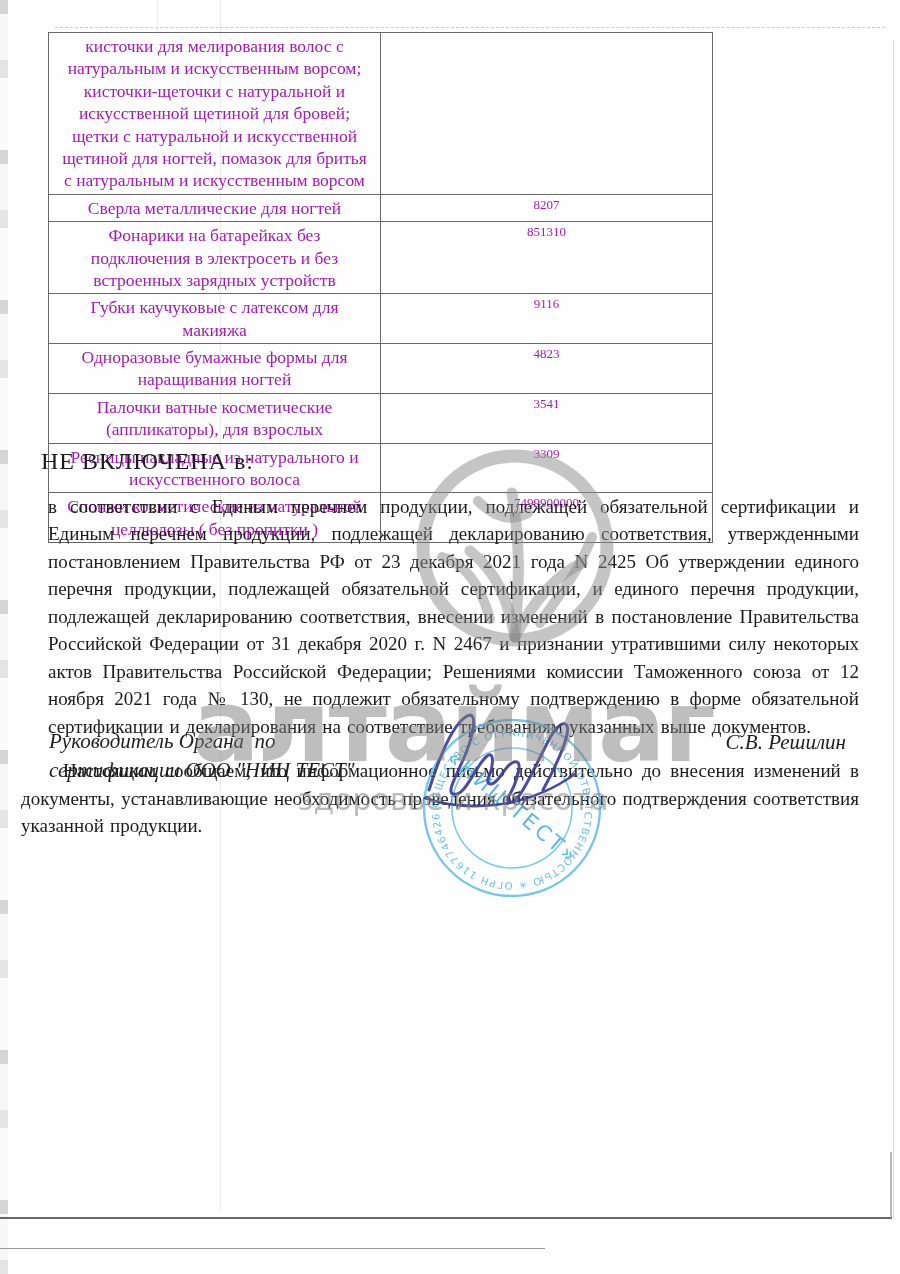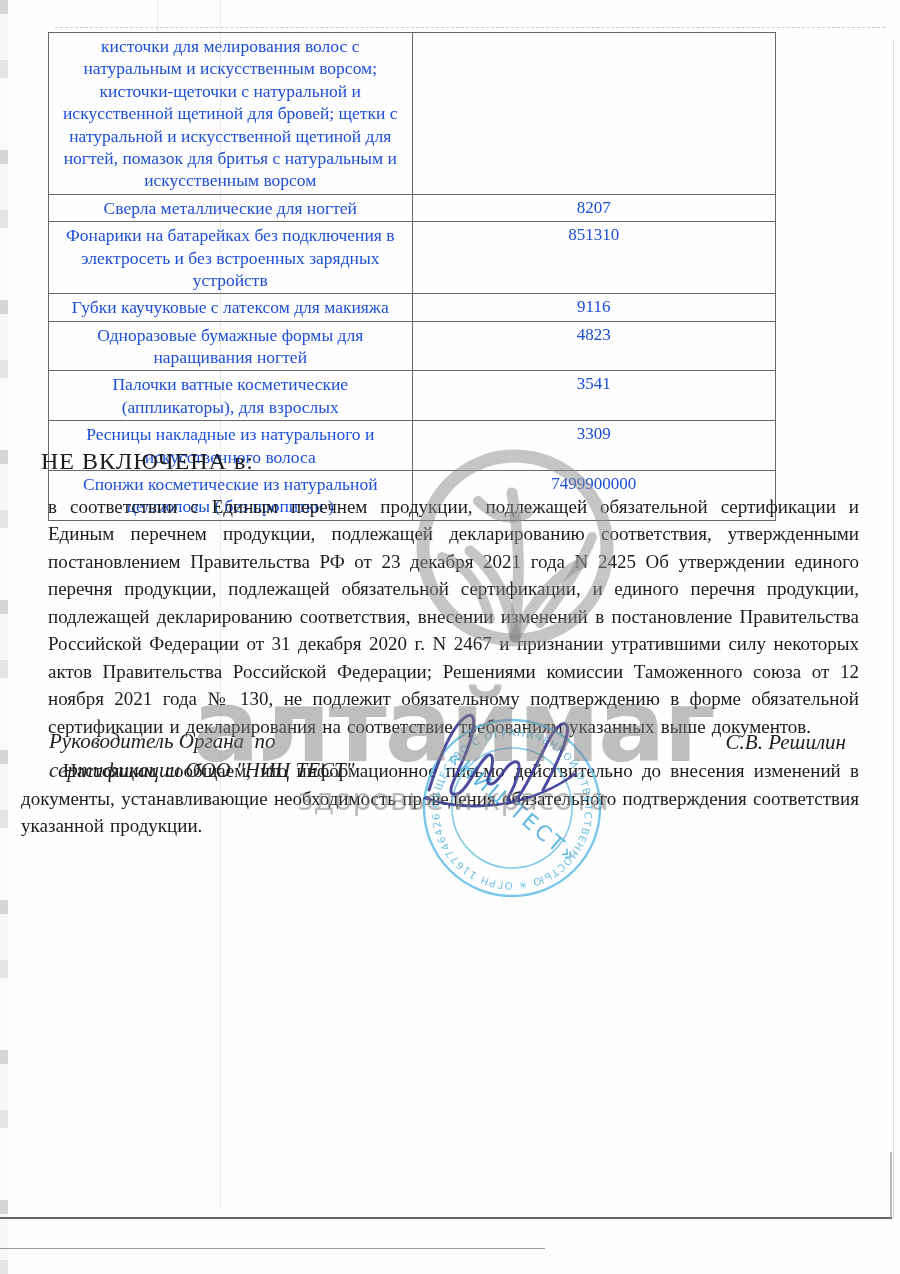--- a/index.html
+++ b/index.html
@@ -24,30 +24,30 @@
   }
   .fold-line{position:absolute;background:rgba(150,150,150,.18);}
   .smudge{position:absolute;border-top:1px dashed rgba(140,140,140,.45);height:0;}
   .edge-line-1{position:absolute;left:0;top:1217px;width:892px;height:2px;background:#4c4c4c;opacity:.85;}
   .edge-corner{position:absolute;left:890px;top:1152px;width:2px;height:66px;background:#8a8a8a;opacity:.6;}
   .edge-line-2{position:absolute;left:0;top:1248px;width:545px;height:1px;background:#9a9a9a;}
   .right-edge{position:absolute;left:893px;top:40px;width:1px;height:1178px;background:rgba(170,170,170,.4);}
 
   
   .doc-table{
-    position:absolute;left:48px;top:32px;width:728px;
+    position:absolute;left:48px;top:32px;width:665px;
     border-collapse:collapse;
-    font-size:17.5px;line-height:1.28;color:#1d4ed8;
+    font-size:17.5px;line-height:1.28;color:#a21caf;
   }
   .doc-table td{
     border:1px solid #686868;
     text-align:center;vertical-align:top;
     padding:2px 10px;
   }
-  .doc-table td.code{font-size:17px;margin-left:20px;}
+  .doc-table td.code{font-size:13px;margin-left:20px;}
 
   
   .text-block{
     position:absolute;left:31px;top:440px;width:845px;
     font-size:19px;line-height:27.5px;color:#1c1c1c;
   }
   .not-included{
     margin:8px 0 4px 10px;letter-spacing:1px;font-size:24px;
   }
   .para{

